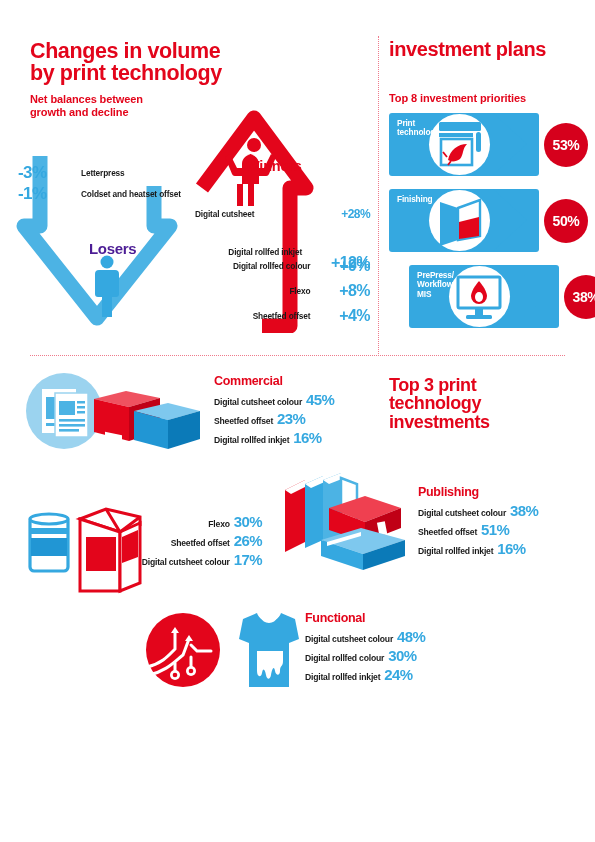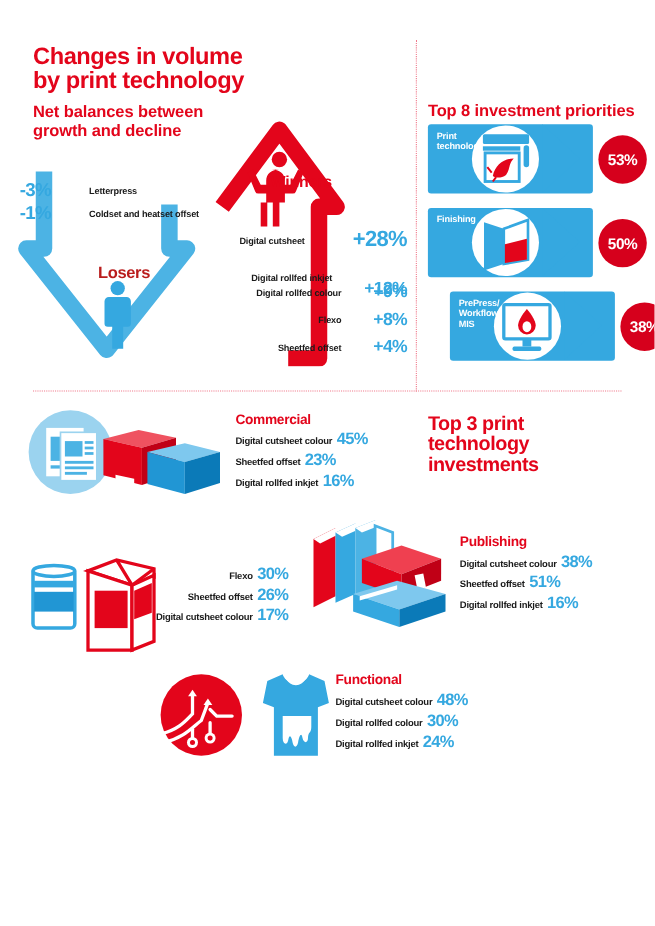--- a/index.html
+++ b/index.html
@@ -9,21 +9,21 @@
     -webkit-font-smoothing:antialiased;overflow:hidden;
   }
   .abs{position:absolute;}
 
   
   .h-red{
     color:#e3051b;font-weight:bold;line-height:1.02;letter-spacing:-0.4px;
   }
   .title-1{font-size:21.5px;}
   .title-2{font-size:20px;}
-  .sub-red{color:#e3051b;font-weight:bold;font-size:15px;line-height:1.2;letter-spacing:-0.1px;}
+  .sub-red{color:#e3051b;font-weight:bold;font-size:11px;line-height:1.2;letter-spacing:-0.1px;}
   .lbl-dark{color:#1a1a1a;font-weight:bold;font-size:8.3px;letter-spacing:-0.15px;white-space:nowrap;}
   .pct-blue{color:#35a8e0;font-weight:bold;letter-spacing:-0.6px;}
   .grp-title{color:#e3051b;font-weight:bold;font-size:12.5px;letter-spacing:-0.3px;}
 
   
   .div-h{
     left:30px;top:355px;width:535px;height:0;
     border-top:1.4px dotted #ef7a8c;
   }
   .div-v{
@@ -92,21 +92,21 @@
   <svg width="215" height="185" viewBox="0 0 215 185" xmlns="http://www.w3.org/2000/svg">
 
     <path d="M18,8 L18,78 L2,78 L75,170 L148,78 L132,78 L132,38" fill="none" stroke="#4cb3e4" stroke-width="15" stroke-linejoin="round" stroke-linecap="butt" transform="translate(14,0)"></path>
 
     <g fill="#35a8e0" transform="translate(88,108)">
       <circle cx="11" cy="6" r="6.5"></circle>
       <path d="M3,14 h16 a4,4 0 0 1 4,4 v20 a3,3 0 0 1 -3,3 h-4 v20 h-10 v-20 h-4 a3,3 0 0 1 -3,-3 v-20 a4,4 0 0 1 4,-4 z"></path>
     </g>
   </svg>
 </div>
-<div class="abs" style="left:89px;top:240px;color:#b91c1c;font-weight:bold;font-size:15px;letter-spacing:-0.3px;">
+<div class="abs" style="left:89px;top:240px;color:#4c1d95;font-weight:bold;font-size:15px;letter-spacing:-0.3px;">
   <span>Losers</span>
 </div>
 
 <div class="abs" style="left:18px;top:163px;display:flex;align-items:center;">
   <span class="pct-blue" style="font-size:17px;width:42px;text-align:left;">-3%</span>
   <span class="tri-left" style="margin:0 8px 0 6px;"></span>
   <span class="lbl-dark">Letterpress</span>
 </div>
 <div class="abs" style="left:18px;top:184px;display:flex;align-items:center;">
   <span class="pct-blue" style="font-size:17px;width:42px;text-align:left;">-1%</span>
@@ -122,23 +122,23 @@
       <circle cx="16" cy="9" r="7"></circle>
       <path d="M16,18 c-7,0 -12,4 -12,10 v4 h-5 l-7,-14 -5,3 7,17 a3,3 0 0 0 3,2 h7 v8 h-5 v22 h6 v-22 h5 v22 h6 v-22 h5 v-8 h7 a3,3 0 0 0 3,-2 l7,-17 -5,-3 -7,14 h-5 v-4 c0,-6 -5,-10 -12,-10 z"></path>
     </g>
   </svg>
 </div>
 <div class="abs" style="left:246px;top:158px;color:#e3051b;font-weight:bold;font-size:14.5px;letter-spacing:-0.2px;">
   <span>Winners</span>
 </div>
 
 <div class="abs" style="left:195px;top:207px;width:175px;display:flex;align-items:center;">
-  <span class="lbl-dark" style="flex:1;text-align:center;margin-right:0;">Digital cutsheet</span>
-  <span class="tri-right"></span>
-  <span class="pct-blue" style="font-size:20px;margin-left:13px;">+28%</span>
+  <span class="lbl-dark" style="flex:1;text-align:left;margin-right:0;">Digital cutsheet</span>
+  <span class="tri-right"></span>
+  <span class="pct-blue" style="font-size:12px;margin-left:13px;">+28%</span>
 </div>
 <div class="abs" style="left:195px;top:232px;width:175px;display:flex;align-items:center;">
   <span class="lbl-dark" style="flex:1;text-align:right;margin-right:8px;">Digital rollfed inkjet</span>
   <span class="tri-right"></span>
   <span class="pct-blue" style="font-size:16px;margin-left:13px;margin-top:22px;">+12%</span>
 </div>
 <div class="abs" style="left:195px;top:257px;width:175px;display:flex;align-items:center;">
   <span class="lbl-dark" style="flex:1;text-align:right;margin-right:8px;">Digital rollfed colour</span>
   <span class="tri-right"></span>
   <span class="pct-blue" style="font-size:16px;margin-left:13px;">+9%</span>
@@ -148,20 +148,21 @@
   <span class="tri-right"></span>
   <span class="pct-blue" style="font-size:16px;margin-left:13px;">+8%</span>
 </div>
 <div class="abs" style="left:195px;top:307px;width:175px;display:flex;align-items:center;">
   <span class="lbl-dark" style="flex:1;text-align:right;margin-right:8px;">Sheetfed offset</span>
   <span class="tri-right"></span>
   <span class="pct-blue" style="font-size:16px;margin-left:13px;">+4%</span>
 </div>
 
 <div class="abs h-red title-2" style="left:389px;top:39px;">
+  <div>investment plans</div>
 </div>
 <div class="abs sub-red" style="left:389px;top:92px;">Top 8 investment priorities</div>
 
 <div class="abs inv-row" style="left:389px;top:113px;padding-left:18px;">
   <div class="inv-bar"></div>
   <div class="inv-arrow"></div>
   <div class="inv-label">
     <div>Print</div>
     <div>technology</div>
   </div>

